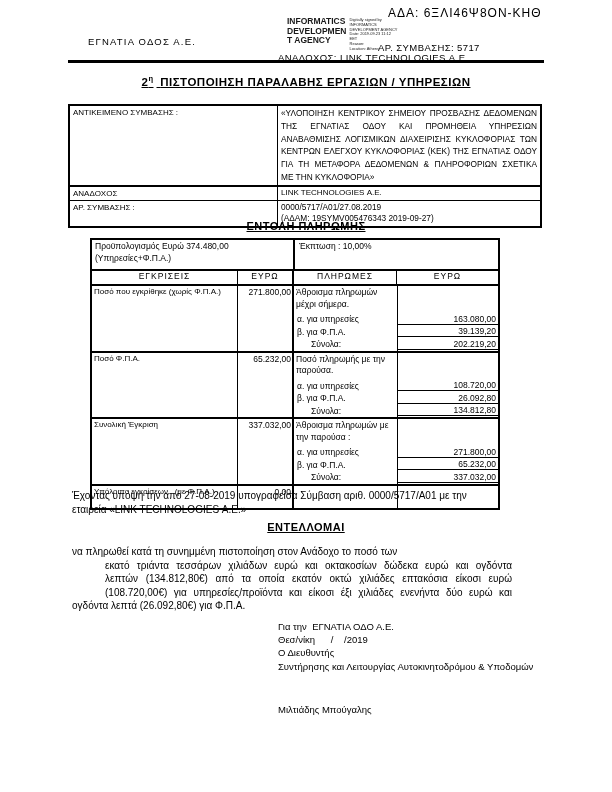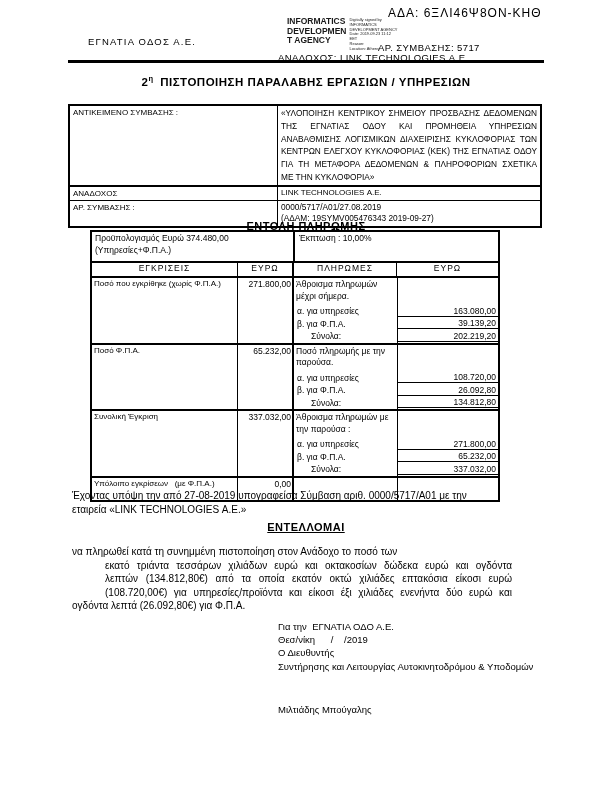--- a/index.html
+++ b/index.html
@@ -10,41 +10,41 @@
   .org{position:absolute;top:36px;left:88px;font-size:9.5px;letter-spacing:1.2px;white-space:nowrap;}
   .stamp{position:absolute;top:17px;left:287px;display:flex;gap:3px;}
   .stamp-agency{font-size:8.5px;line-height:9.5px;font-weight:bold;color:#1a1a1a;white-space:nowrap;}
   .stamp-details{font-size:4px;line-height:4.8px;color:#222;padding-top:1px;white-space:nowrap;}
   .contract-no{position:absolute;top:42px;left:378px;font-size:9.5px;letter-spacing:.4px;white-space:nowrap;}
   .contractor{position:absolute;top:52px;left:278px;font-size:9.5px;letter-spacing:.4px;white-space:nowrap;}
   .header-rule{position:absolute;top:60px;left:68px;width:476px;height:3px;background:#000;}
   
   .title{position:absolute;top:74px;left:0;width:100%;text-align:center;
          font-size:11.5px;font-weight:bold;}
-  .title .inner{letter-spacing:.5px;}
+  .title .inner{text-decoration:underline;letter-spacing:.5px;}
   .title sup{font-size:7.5px;margin-right:3px;}
   
   .tableA{position:absolute;top:104px;left:68px;width:474px;border:2px solid #000;
           font-size:8px;box-sizing:border-box;}
   .tableA .rowA{display:flex;border-bottom:2px solid #000;}
   .tableA .rowB{display:flex;border-bottom:1px solid #000;}
   .tableA .rowC{display:flex;}
   .tA-label{width:208px;border-right:1px solid #000;padding:2px 3px;box-sizing:border-box;white-space:pre-wrap;}
   .tA-value{flex:1;padding:1px 3px;box-sizing:border-box;}
   .objline{font-size:8.3px;line-height:12.8px;white-space:nowrap;}
   .objline.just{white-space:normal;text-align:justify;text-align-last:justify;}
   .rowA .tA-value{min-height:74px;}
   .rowB .tA-label,.rowB .tA-value{min-height:12px;font-size:8px;}
   .rowC .tA-label,.rowC .tA-value{min-height:24px;}
   .rowC .tA-value div{font-size:8.3px;line-height:11.5px;white-space:nowrap;}
   
   .pay-heading{position:absolute;top:220px;left:0;width:100%;text-align:center;
                font-size:11px;font-weight:bold;}
   .pay-heading span{text-decoration:underline;letter-spacing:.5px;}
-  .tableB{position:absolute;top:230px;left:90px;width:410px;border:2px solid #000;
+  .tableB{position:absolute;top:238px;left:90px;width:410px;border:2px solid #000;
           font-size:8.5px;box-sizing:border-box;}
   .tb-top{display:flex;border-bottom:2px solid #000;height:29px;}
   .tb-top-left{width:203px;border-right:2px solid #000;padding:1px 3px;box-sizing:border-box;line-height:11.5px;}
   .tb-top-right{flex:1;padding:1px 4px;box-sizing:border-box;line-height:11.5px;}
   .tb-head{display:flex;border-bottom:2px solid #000;height:13px;text-align:center;letter-spacing:1px;}
   .tb-h1{width:146px;border-right:1px solid #000;box-sizing:border-box;}
   .tb-h2{width:56px;border-right:2px solid #000;box-sizing:border-box;}
   .tb-h3{width:103px;border-right:1px solid #000;box-sizing:border-box;}
   .tb-h4{flex:1;}
   .tb-row{display:flex;border-bottom:2px solid #000;}

